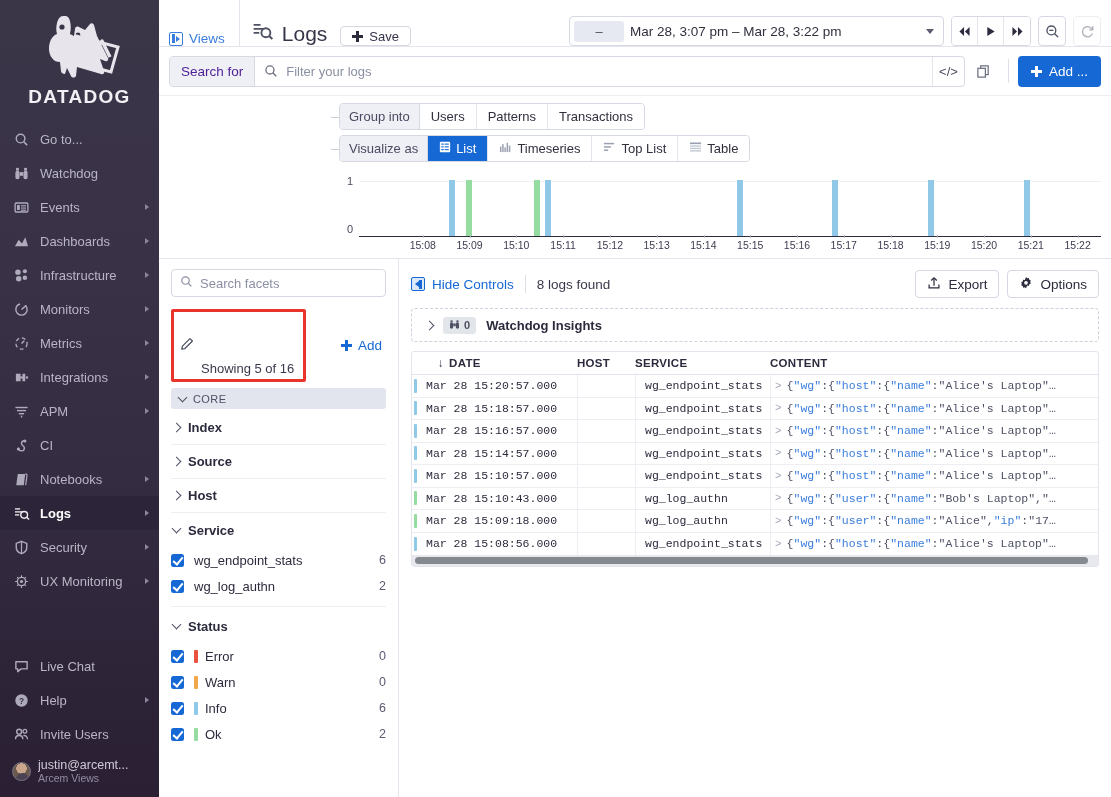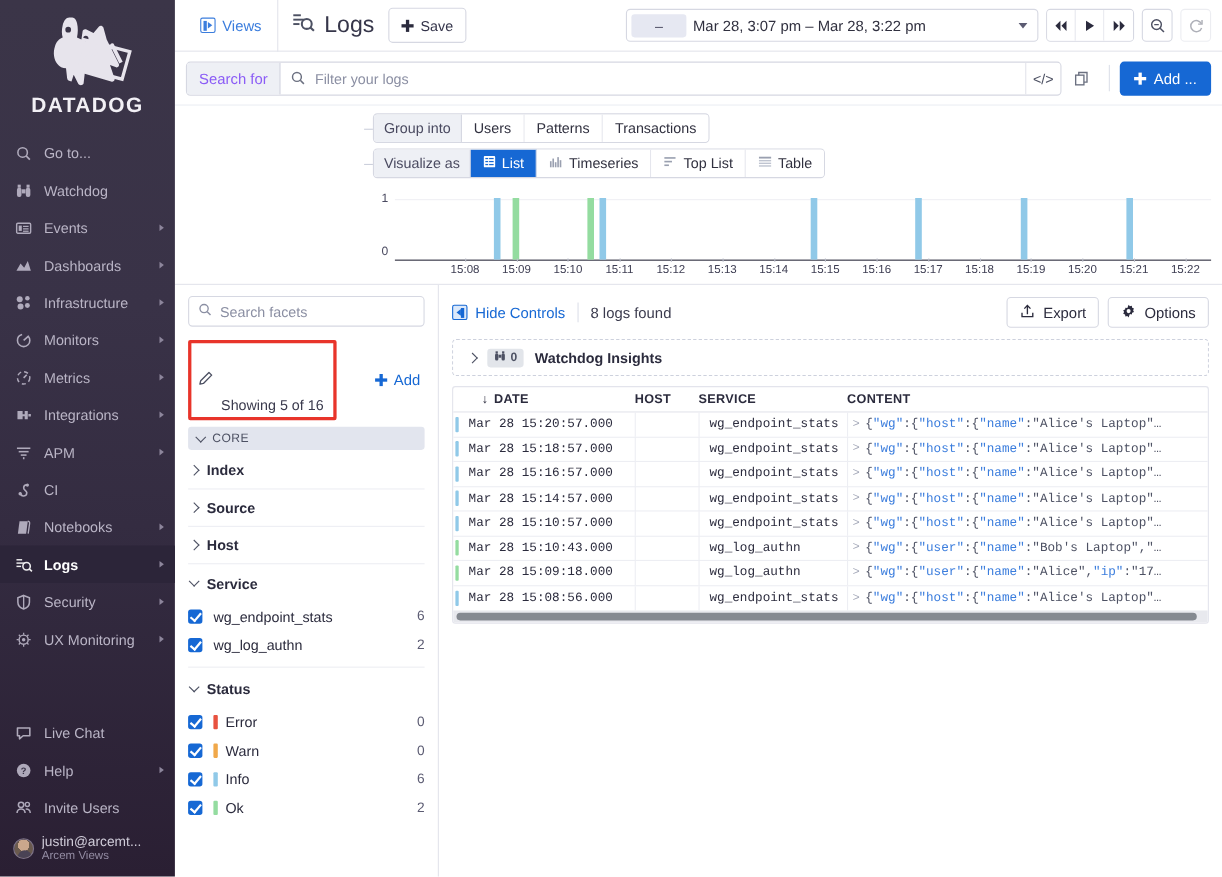--- a/index.html
+++ b/index.html
@@ -47,32 +47,32 @@
   }
   .avatar:after{content:"";position:absolute;left:3px;top:10px;width:13px;height:11px;border-radius:7px 7px 3px 3px;background:#4a4355;}
   .user-txt { flex:1; line-height:1.15; overflow:hidden; }
   .user-txt .u1 { color:#cfcbd8; font-size:12.5px; white-space:nowrap; }
   .user-txt .u2 { color:#938ca3; font-size:10.5px; white-space:nowrap; }
 
   
   .main { flex:1; height:797px; display:flex; flex-direction:column; background:#fff; min-width:0; }
 
   
-  .topbar { height:47px; flex:0 0 47px; display:flex; align-items:center; border-bottom:1px solid #e3e4ec; padding-left:21px; }
+  .topbar { height:47px; flex:0 0 47px; display:flex; align-items:flex-end; border-bottom:1px solid #e3e4ec; padding-left:8px; }
   .views-btn { display:flex;align-items:center;gap:6px;color:#3b7ddd;font-size:13.5px;cursor:pointer;padding:0 10px 0 2px; }
   .views-ico {
     width:14px;height:14px;border:1.6px solid #3b7ddd;border-radius:2px;position:relative;flex:0 0 14px;
   }
   .views-ico:before{content:"";position:absolute;left:2px;top:1.5px;width:3px;height:9px;background:#3b7ddd;}
   .views-ico:after{content:"";position:absolute;left:5.5px;top:3px;border-left:4px solid #3b7ddd;border-top:3px solid transparent;border-bottom:3px solid transparent;}
   .topdiv { width:1px;height:47px;background:#e3e4ec;margin:0 12px 0 4px; }
   .logs-title { display:flex;align-items:center;gap:8px;font-size:21px;color:#36364a;font-weight:400; }
   .save-btn {
     display:flex;align-items:center;gap:6px;border:1px solid #d6d8e2;border-radius:4px;
-    height:32px;padding:0 11px;margin-left:13px;font-size:13px;color:#34344a;background:#fff;cursor:pointer;
+    height:20px;padding:0 11px;margin-left:13px;font-size:13px;color:#34344a;background:#fff;cursor:pointer;
   }
   .plus { position:relative;width:11px;height:11px;flex:0 0 11px; }
   .plus:before,.plus:after{content:"";position:absolute;background:#2b2b3d;}
   .plus:before{left:4px;top:0;width:3px;height:11px;}
   .plus:after{top:4px;left:0;height:3px;width:11px;}
   .plus.white:before,.plus.white:after{background:#fff;}
 
   .time-wrap { margin-left:auto; display:flex; align-items:center; gap:7px; padding-right:10px; }
   .time-picker {
     display:flex;align-items:center;border:1px solid #d6d8e2;border-radius:4px;height:30px;
@@ -86,21 +86,21 @@
   .dn-caret{width:0;height:0;border-top:5px solid #5b5b72;border-left:4.5px solid transparent;border-right:4.5px solid transparent;margin-right:9px;}
   .nav-btn-group{display:flex;border:1px solid #d6d8e2;border-radius:4px;overflow:hidden;height:30px;}
   .nav-btn{width:26px;display:flex;align-items:center;justify-content:center;background:#fff;cursor:pointer;border-right:1px solid #e3e4ec;}
   .nav-btn:last-child{border-right:none;}
   .icon-sq{width:28px;height:30px;border:1px solid #d6d8e2;border-radius:4px;display:flex;align-items:center;justify-content:center;background:#fff;cursor:pointer;}
   .icon-sq.dim{opacity:.45;}
 
   
   .searchrow{height:49px;flex:0 0 49px;display:flex;align-items:center;padding:0 10px 0 10px;border-bottom:1px solid #eceef4;}
   .search-box{display:flex;align-items:center;height:31px;border:1px solid #d6d8e2;border-radius:4px;flex:1;background:#fff;overflow:hidden;}
-  .search-label{background:#eef0f5;height:100%;display:flex;align-items:center;padding:16px 11px;font-size:13.5px;color:#8b5cf6;border-right:1px solid #d6d8e2;white-space:nowrap;}
+  .search-label{background:#eef0f5;height:100%;display:flex;align-items:center;padding:16px 11px;font-size:13.5px;color:#4c1d95;border-right:1px solid #d6d8e2;white-space:nowrap;}
   .search-input{flex:1;border:none;outline:none;font-size:13px;color:#30303f;padding:0 8px;font-family:"Liberation Sans",sans-serif;}
   .search-input::placeholder{color:#8b8fa3;}
   .code-btn{width:32px;height:29px;border-left:1px solid #e3e4ec;display:flex;align-items:center;justify-content:center;font-size:13px;color:#4d5163;cursor:pointer;}
   .copy-btn{width:30px;display:flex;align-items:center;justify-content:center;cursor:pointer;margin-left:4px;}
   .vdiv{width:1px;height:24px;background:#dde0e9;margin:0 9px;}
   .add-btn{display:flex;align-items:center;gap:7px;background:#1668d4;color:#fff;border-radius:4px;height:31px;padding:0 13px;font-size:13.5px;cursor:pointer;white-space:nowrap;}
 
   
   .ctrl-area{padding:7px 0 4px 0;}
   .ctrl-row{display:flex;align-items:center;padding-left:180px;margin-bottom:5px;position:relative;}

